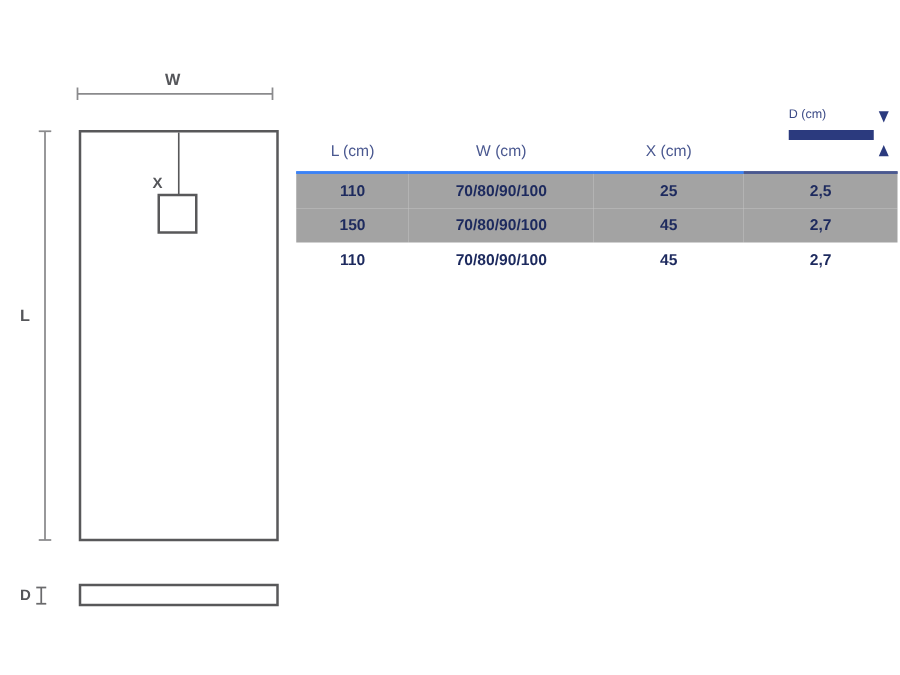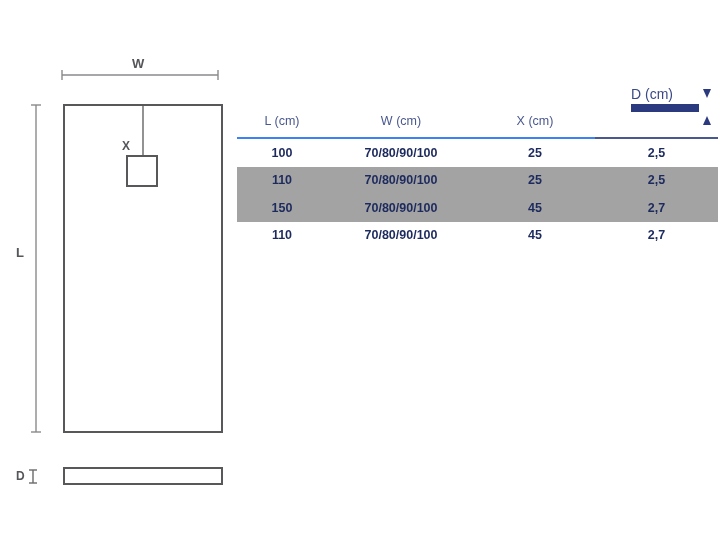--- a/index.html
+++ b/index.html
@@ -47,21 +47,21 @@
   .d-head {
     position: absolute;
     left: 393px;
     top: 0px;
     width: 90px;
     height: 44px;
   }
   .d-head-text {
     position: absolute;
     left: 1px; top: 0px;
-    font-size: 14px;
+    font-size: 10px;
     color: #3b4a86;
     white-space: nowrap;
   }
   .d-head-bar {
     position: absolute;
     left: 1px; top: 18px;
     width: 68px; height: 8px;
     background: #2b3a7e;
   }
   .arrow {
@@ -174,26 +174,20 @@
     </colgroup>
     <thead>
       <tr>
         <th>L (cm)</th>
         <th>W (cm)</th>
         <th>X (cm)</th>
         <th class="blank"></th>
       </tr>
     </thead>
     <tbody>
-      <tr>
-        <td>100</td>
-        <td>70/80/90/100</td>
-        <td>25</td>
-        <td>2,5</td>
-      </tr>
       <tr class="alt">
         <td>110</td>
         <td>70/80/90/100</td>
         <td>25</td>
         <td>2,5</td>
       </tr>
       <tr class="alt">
         <td>150</td>
         <td>70/80/90/100</td>
         <td>45</td>

